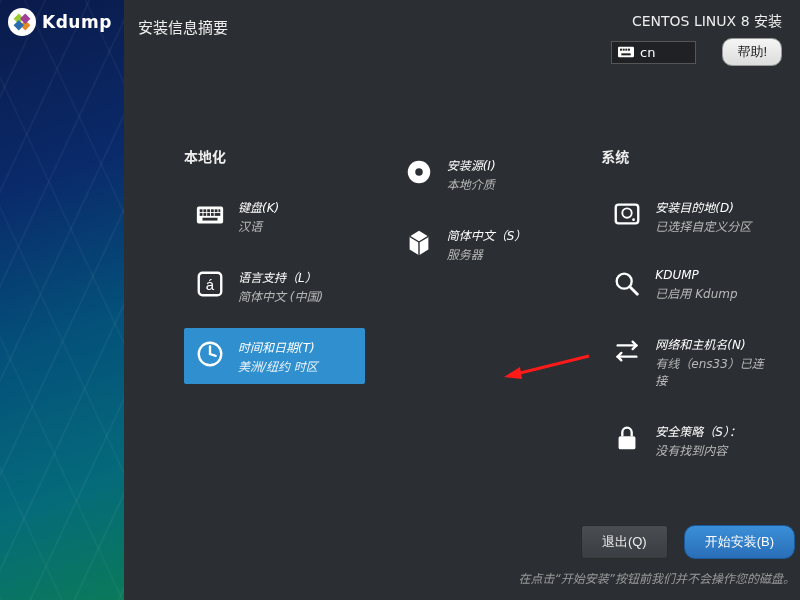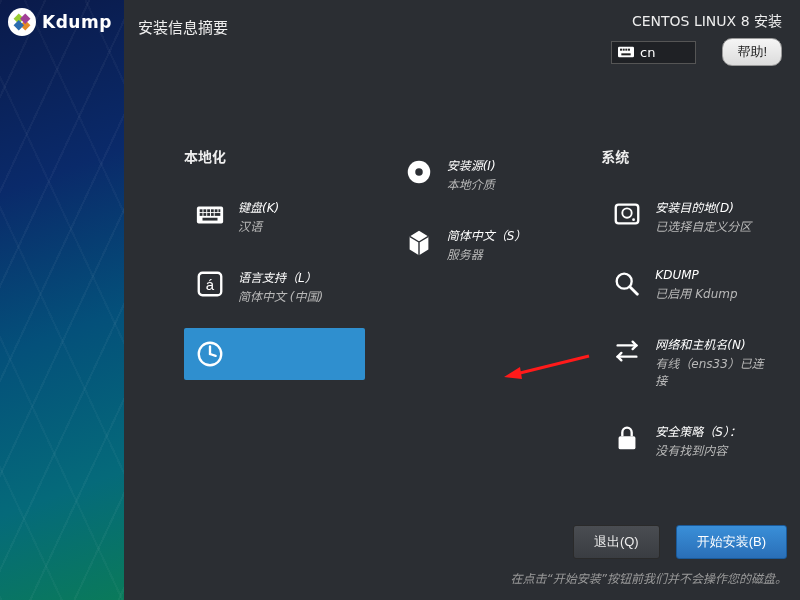--- a/index.html
+++ b/index.html
@@ -83,30 +83,30 @@
   .spoke-title { font-size:12px; color:#fff;font-style:italic; }
   .spoke-sub { font-size:12px; color:#b8b8b8; font-style:italic; }
   .spoke.selected .spoke-sub { color:#eaf3fb; }
 
   .arrow {
     position:absolute; left:380px; top:352px;
     width:90px; height:30px; pointer-events:none;
   }
 
   .footer {
-    position:absolute; bottom:0; left:0; right:8px;
+    position:absolute; bottom:0; left:0; right:0;
     padding: 0 5px 14px 18px;
   }
   .btn-row { display:flex; justify-content:flex-end; gap:16px; margin-bottom:10px;}
   .btn {
     padding:7px 20px; font-size:13px; border-radius:3px;
     border:1px solid #666; cursor:pointer;
   }
   .btn-quit { background:linear-gradient(#4a4d52,#3a3d42); color:#eee; border-color:#2a2a2a;}
-  .btn-begin { background:linear-gradient(#3a8fd8,#2a6fb8); color:#fff; border-color:#1a5a9a;}
+  .btn-begin { background:linear-gradient(#3a8fd8,#2a6fb8); color:#fff; border-color:#1a5a9a;border-radius:11px;}
   .hint { text-align:right; font-size:12px; color:#9a9a9a; font-style:italic;}
 </style>
 </head>
 <body>
 
 <div class="root">
 
   <div class="sidebar">
     <div class="logo-row">
       <span class="logo-mark">
@@ -190,20 +190,24 @@
         </div>
 
         <div class="spoke selected">
           <span class="spoke-icon">
             <svg viewBox="0 0 32 32">
                 <circle cx="16" cy="16" r="12" fill="none" stroke="#fff" stroke-width="2.5"></circle>
                 <line x1="16" y1="16" x2="16" y2="8" stroke="#fff" stroke-width="2.5" stroke-linecap="round"></line>
                 <line x1="16" y1="16" x2="22" y2="18" stroke="#fff" stroke-width="2.5" stroke-linecap="round"></line>
               </svg>
           </span>
+          <div class="spoke-text">
+            <span class="spoke-title">时间和日期(T)</span>
+            <span class="spoke-sub">美洲/纽约 时区</span>
+          </div>
         </div>
       </div>
 
       <div class="col">
 
         <div class="spoke">
           <span class="spoke-icon">
             <svg viewBox="0 0 32 32">
                 <circle cx="16" cy="16" r="12" fill="#fff"></circle>
                 <circle cx="16" cy="16" r="4" fill="#2b2e33"></circle>

